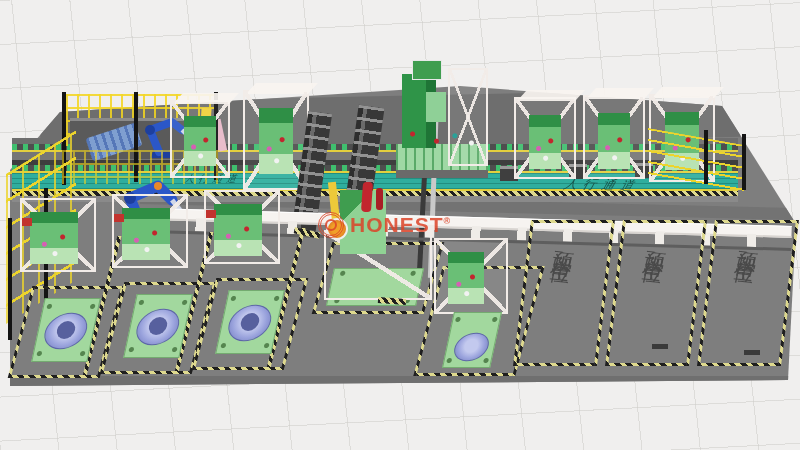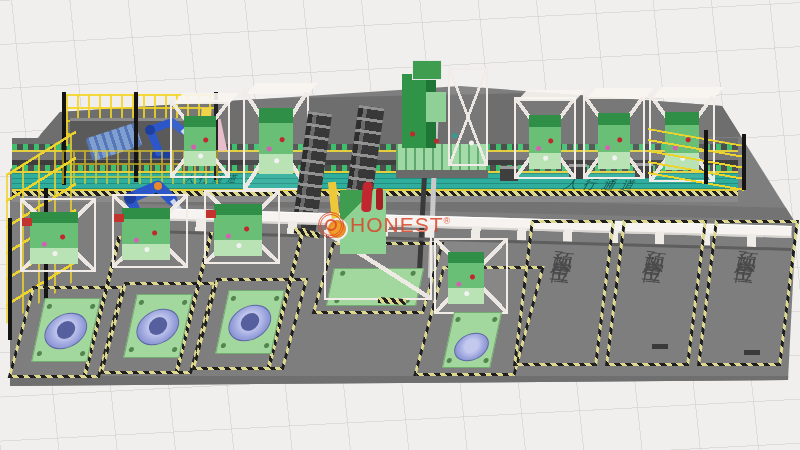--- a/index.html
+++ b/index.html
@@ -59,21 +59,21 @@
       background:radial-gradient(circle at 50% 45%, #c3c9ee 0 30%, #99a2dc 60%, #6b74b8 100%);}
   .spoolCore{border-radius:50%;background:#57609e;}
   
   .vtext{writing-mode:vertical-rl;text-orientation:upright;
       font-family:"DejaVu Serif",serif;color:#4a4a4a;font-size:21px;letter-spacing:4px;}
   .walkLabel{font-family:"DejaVu Serif",serif;color:#14443c;white-space:nowrap;}
   
   .wm{display:flex;align-items:center;gap:6px;color:rgba(220,67,40,.85);}
   .wmRing{width:20px;height:20px;border:3px double rgba(220,67,40,.85);border-radius:50%;position:relative;}
   .wmDot{position:absolute;inset:4px;border:2px solid rgba(220,67,40,.85);border-radius:50%;}
-  .wmText{font-weight:normal;font-size:21px;letter-spacing:1px;text-align:center;}
+  .wmText{font-weight:bold;font-size:21px;letter-spacing:1px;text-align:center;}
   .wmText sup{font-size:9px;}
   .pedestal{background:#3f3f3f;border-top:3px solid #9a9a9a;}
 </style>
 </head>
 <body>
 
 <div class="scene">
   <div class="a bgGrid"></div>
 
   <div class="a platform">

